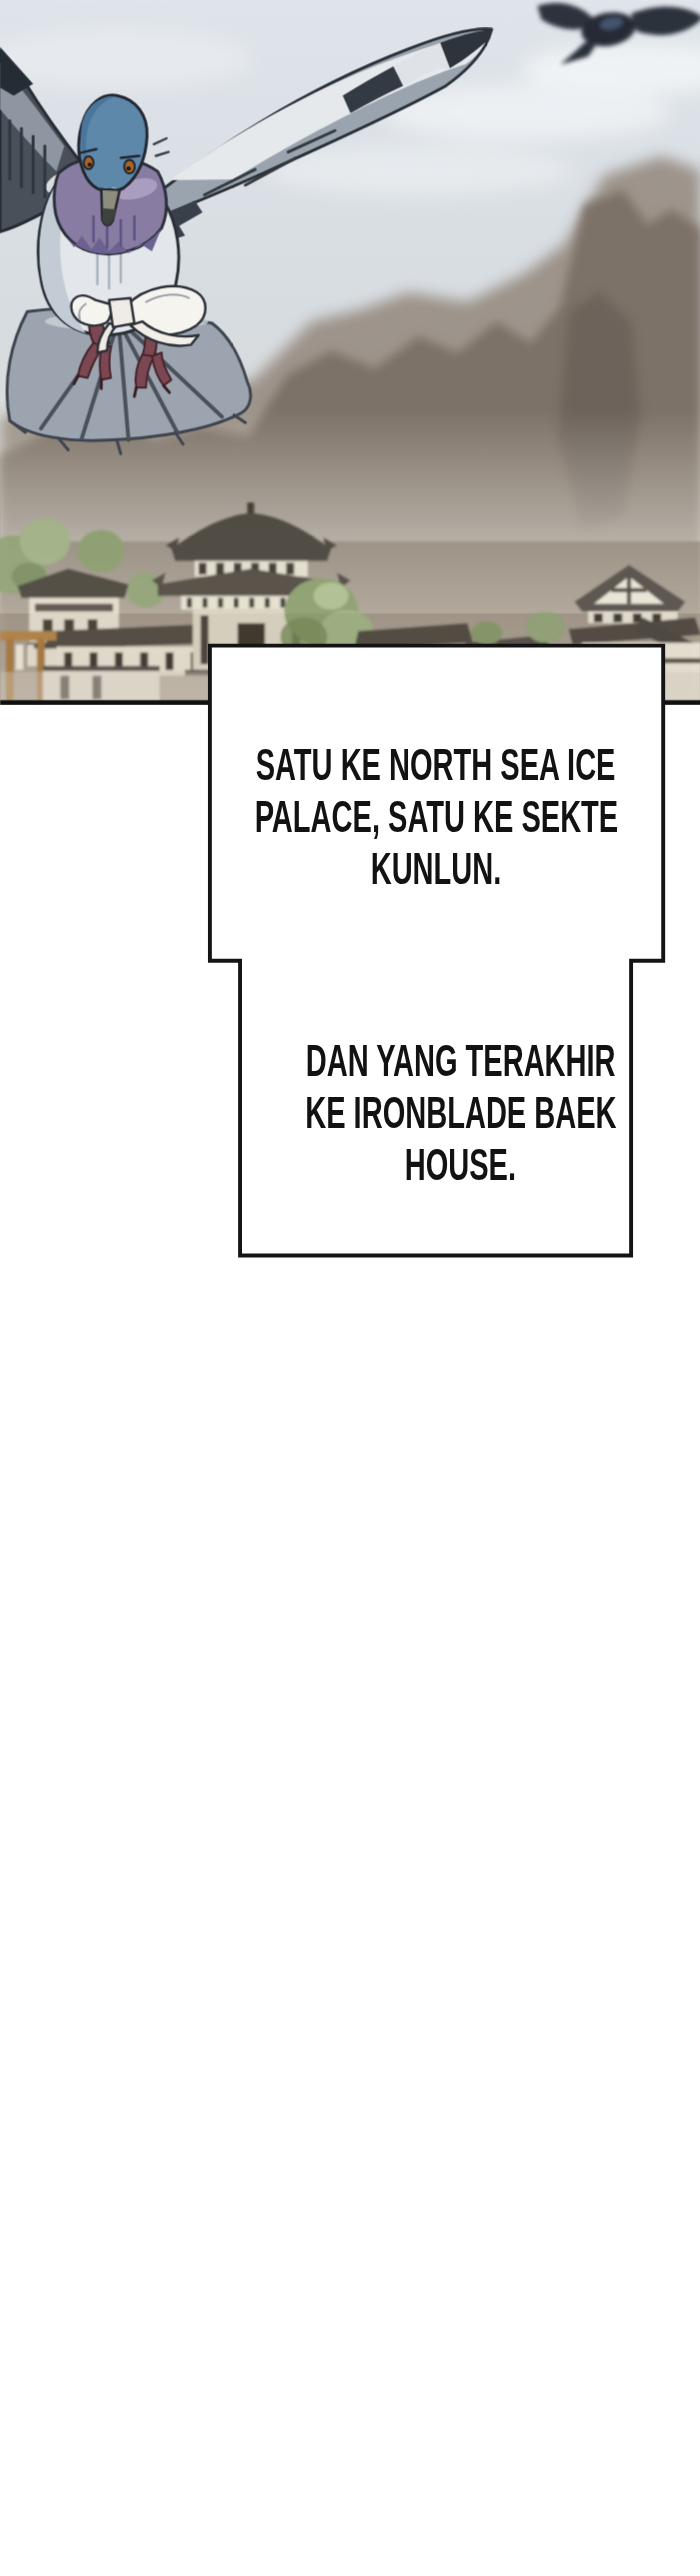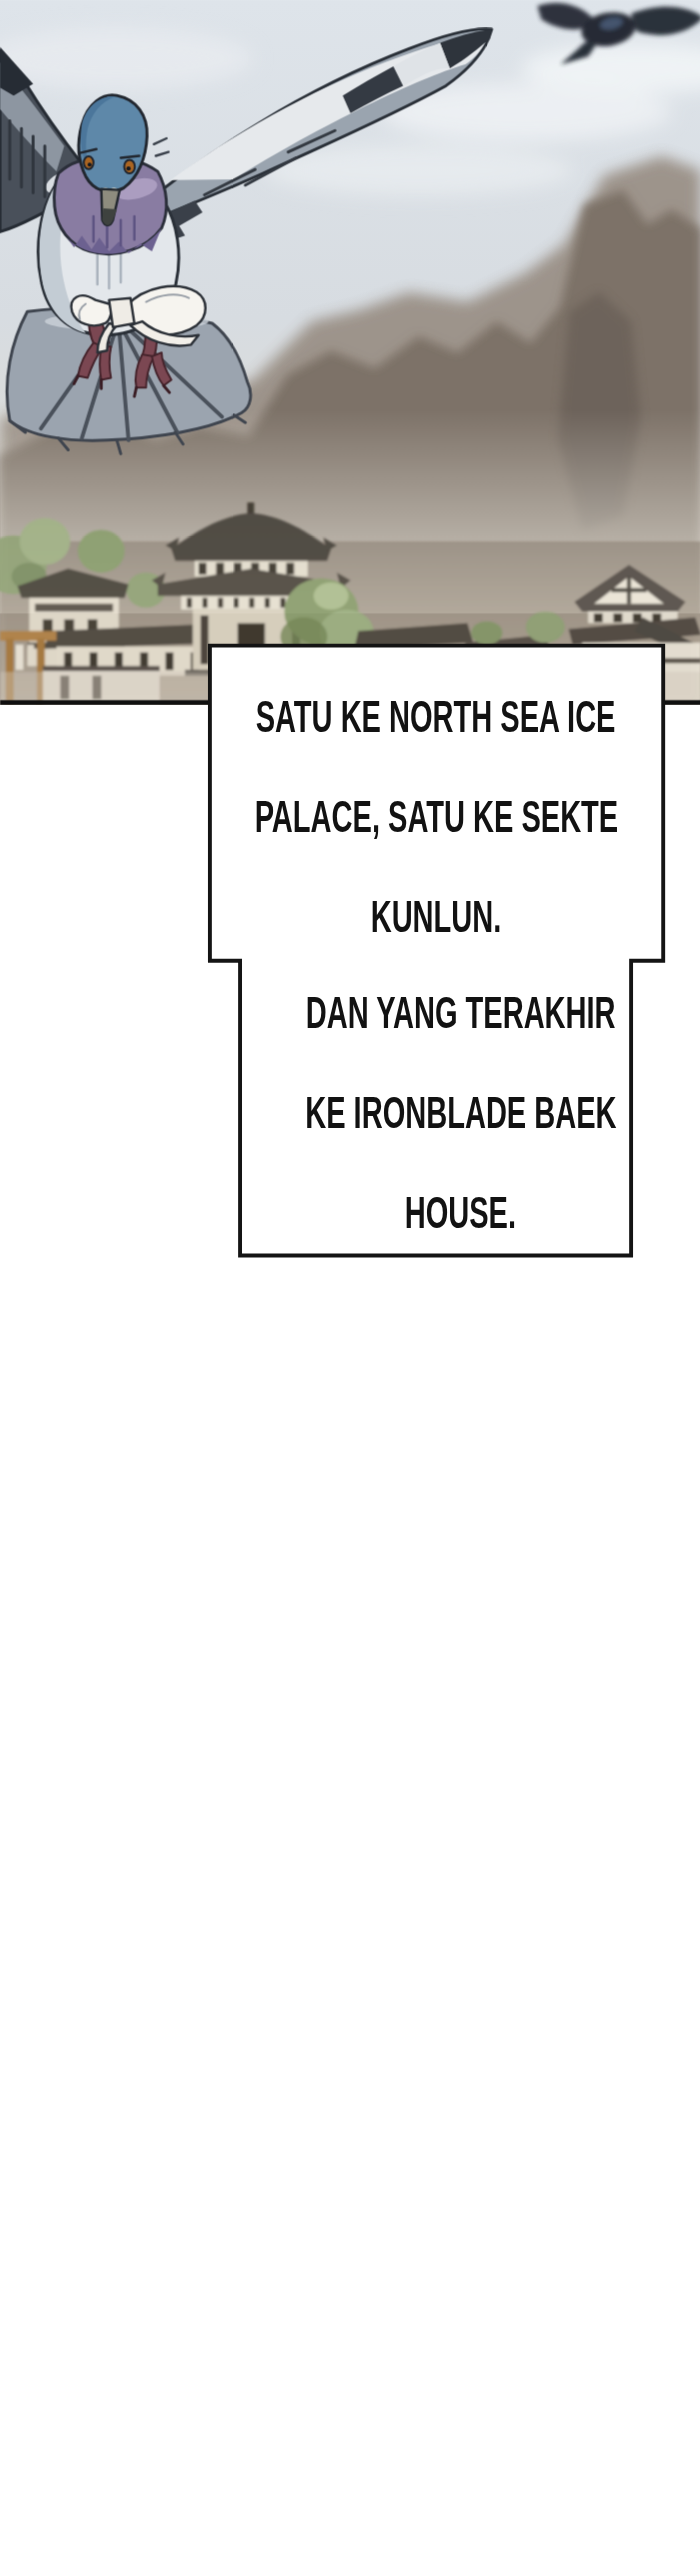--- a/index.html
+++ b/index.html
@@ -6,21 +6,21 @@
   .page{
     position:relative;width:701px;height:2576px;margin:0 auto;
     background:#ffffff;overflow:hidden;
     font-family:"Liberation Sans", sans-serif;
   }
   .panel{position:absolute;left:0;top:0;width:701px;height:705px;}
   .panel svg{display:block;}
   .bubble-shape{position:absolute;left:195px;top:633px;width:487px;height:642px;pointer-events:none;}
   .bubble-text{
     position:absolute;display:flex;flex-direction:column;justify-content:center;align-items:center;
-    text-align:center;color:#121212;font-weight:bold;gap:48px;
+    text-align:center;color:#121212;font-weight:bold;
   }
   .bubble-text .line{
     font-size:44px;line-height:52px;white-space:nowrap;
     transform:scaleX(0.66);transform-origin:50% 50%;
     letter-spacing:0px;
   }
   .bubble-text-1{left:209px;top:650px;width:454px;height:315px;padding-top:9.7px;}
   .bubble-text-2{left:239px;top:965px;width:443px;height:295px;}
 </style>
 </head>

